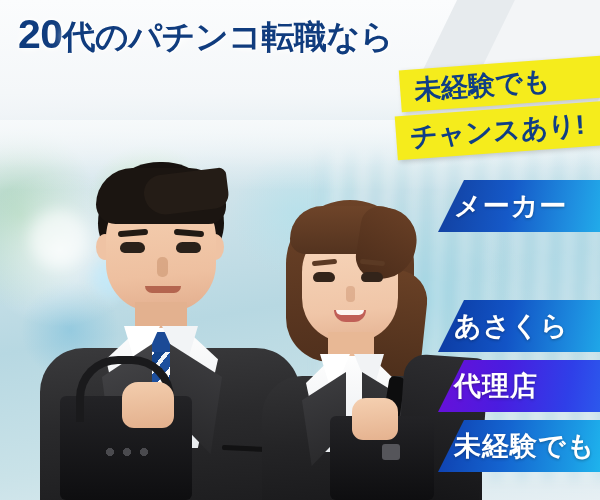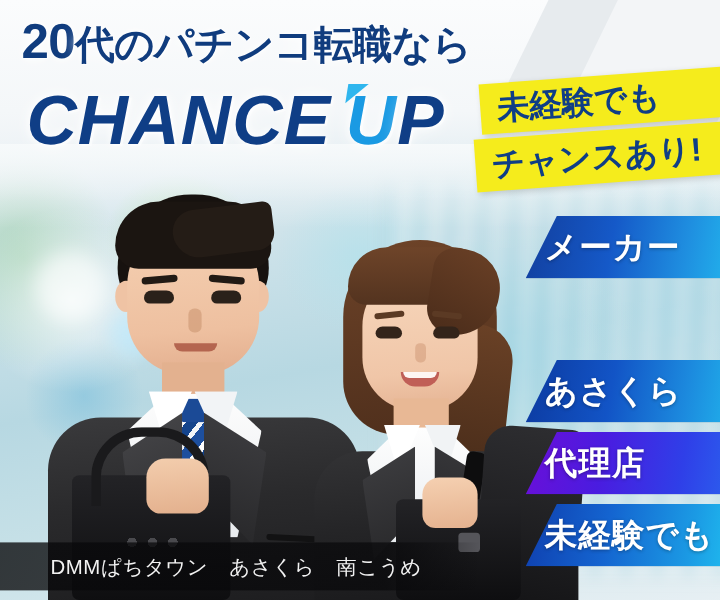--- a/index.html
+++ b/index.html
@@ -300,23 +300,20 @@
   <div id="hand-man"></div>
   <div class="bag" id="bag-woman">
     <div class="clasp"></div>
   </div>
   <div id="hand-woman"></div>
 
   <div class="headline1">
     <span>20</span><span class="sm">代のパチンコ転職なら</span>
   </div>
 
-  <div class="logo">
-    <span>CHANCE</span><span class="up"><span class="arrow-flag"></span><span class="u">U</span><span class="p">P</span></span>
-  </div>
 
   <div class="badge" id="badge-1">
     <span>未経験でも</span>
   </div>
   <div class="badge" id="badge-2">
     <span>チャンスあり!</span>
   </div>
 
   <div class="cat-btn" id="cat-0">
     <span class="lbl">メーカー</span>
@@ -324,17 +321,14 @@
   <div class="cat-btn" id="cat-2">
     <span class="lbl">あさくら</span>
   </div>
   <div class="cat-btn" id="cat-3">
     <span class="lbl">代理店</span>
   </div>
   <div class="cat-btn" id="cat-4">
     <span class="lbl">未経験でも</span>
   </div>
 
-  <div id="credit-bar">
-    <span class="txt">DMMぱちタウン　あさくら　南こうめ</span>
-  </div>
 
 </div>
 
 </body></html>

